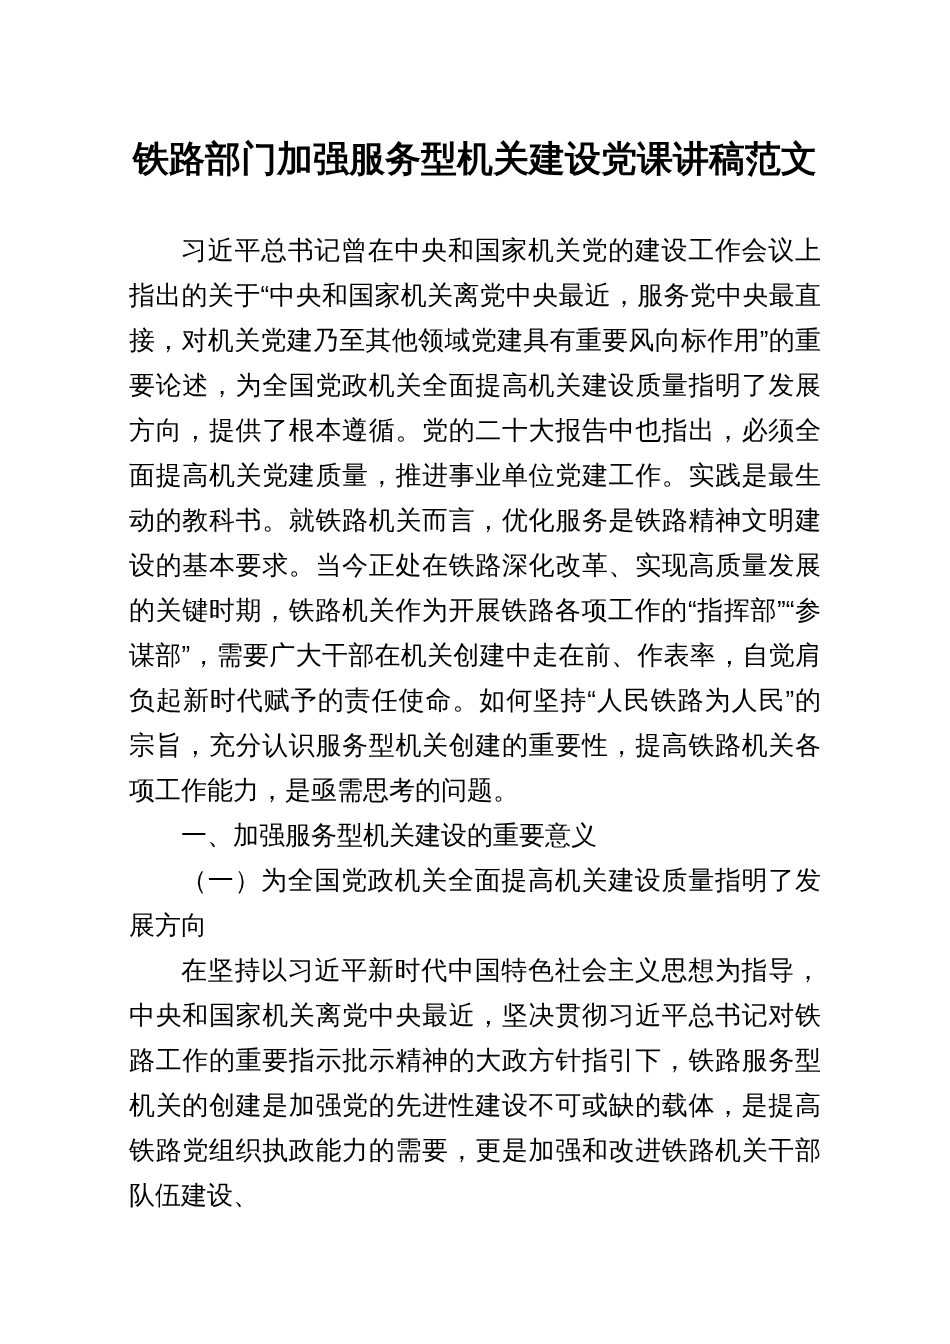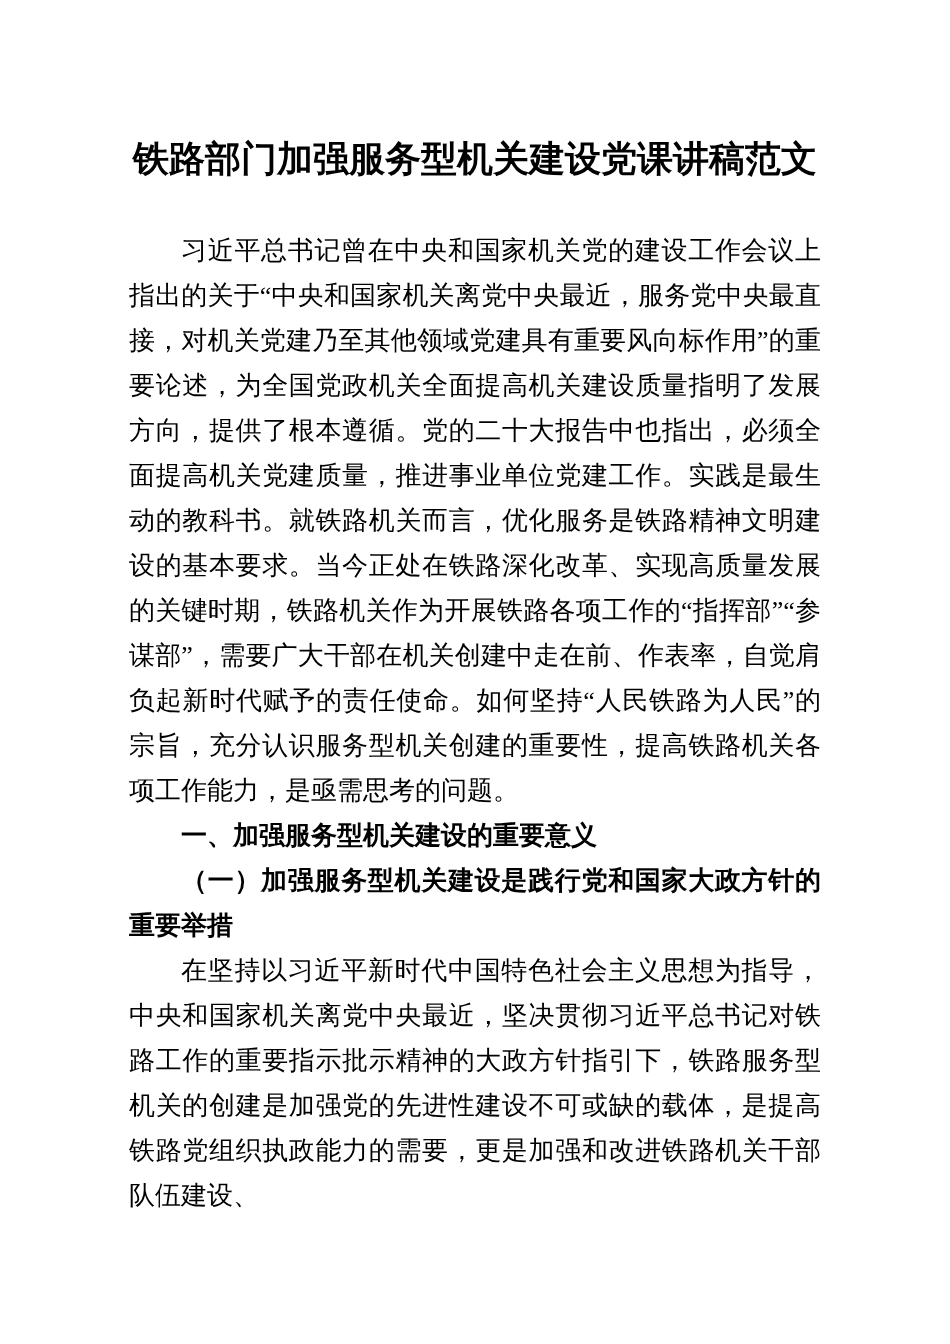--- a/index.html
+++ b/index.html
@@ -22,44 +22,44 @@
     margin: 0 0 46px 0;
     font-family: "Liberation Sans", "DejaVu Sans", sans-serif;
     font-weight: 700;
     font-size: 36px;
     line-height: 46px;
     text-align: center;
     letter-spacing: 0;
   }
   .body-para {
     margin: 0;
-    font-family: Liberation Serif, serif;
+    font-family: Liberation Sans, sans-serif;
     font-size: 26px;
     line-height: 45px;
     text-align: justify;
     text-indent: 2em;
     word-break: break-all;
   }
   .section-heading, .subsection-heading {
     margin: 0;
     font-family: "Liberation Sans", "DejaVu Sans", sans-serif;
-    font-weight: 700;
+    font-weight: 400;
     font-size: 26px;
     line-height: 45px;
     text-align: justify;
     text-indent: 2em;
     word-break: break-all;
   }
 </style>
 </head>
 <body>
 
 <main class="page">
   <h1 class="doc-title">铁路部门加强服务型机关建设党课讲稿范文</h1>
 
   <p class="body-para">习近平总书记曾在中央和国家机关党的建设工作会议上指出的关于“中央和国家机关离党中央最近，服务党中央最直接，对机关党建乃至其他领域党建具有重要风向标作用”的重要论述，为全国党政机关全面提高机关建设质量指明了发展方向，提供了根本遵循。党的二十大报告中也指出，必须全面提高机关党建质量，推进事业单位党建工作。实践是最生动的教科书。就铁路机关而言，优化服务是铁路精神文明建设的基本要求。当今正处在铁路深化改革、实现高质量发展的关键时期，铁路机关作为开展铁路各项工作的“指挥部”“参谋部”，需要广大干部在机关创建中走在前、作表率，自觉肩负起新时代赋予的责任使命。如何坚持“人民铁路为人民”的宗旨，充分认识服务型机关创建的重要性，提高铁路机关各项工作能力，是亟需思考的问题。</p>
 
   <h2 class="section-heading">一、加强服务型机关建设的重要意义</h2>
 
-  <h3 class="subsection-heading">（一）加强服务型机关建设是践行党和国家大政方针的重要举措</h3>
+  <h3 class="subsection-heading">（一）为全国党政机关全面提高机关建设质量指明了发展方向</h3>
 
   <p class="body-para">在坚持以习近平新时代中国特色社会主义思想为指导，中央和国家机关离党中央最近，坚决贯彻习近平总书记对铁路工作的重要指示批示精神的大政方针指引下，铁路服务型机关的创建是加强党的先进性建设不可或缺的载体，是提高铁路党组织执政能力的需要，更是加强和改进铁路机关干部队伍建设、</p>
 </main>
 
 </body></html>

